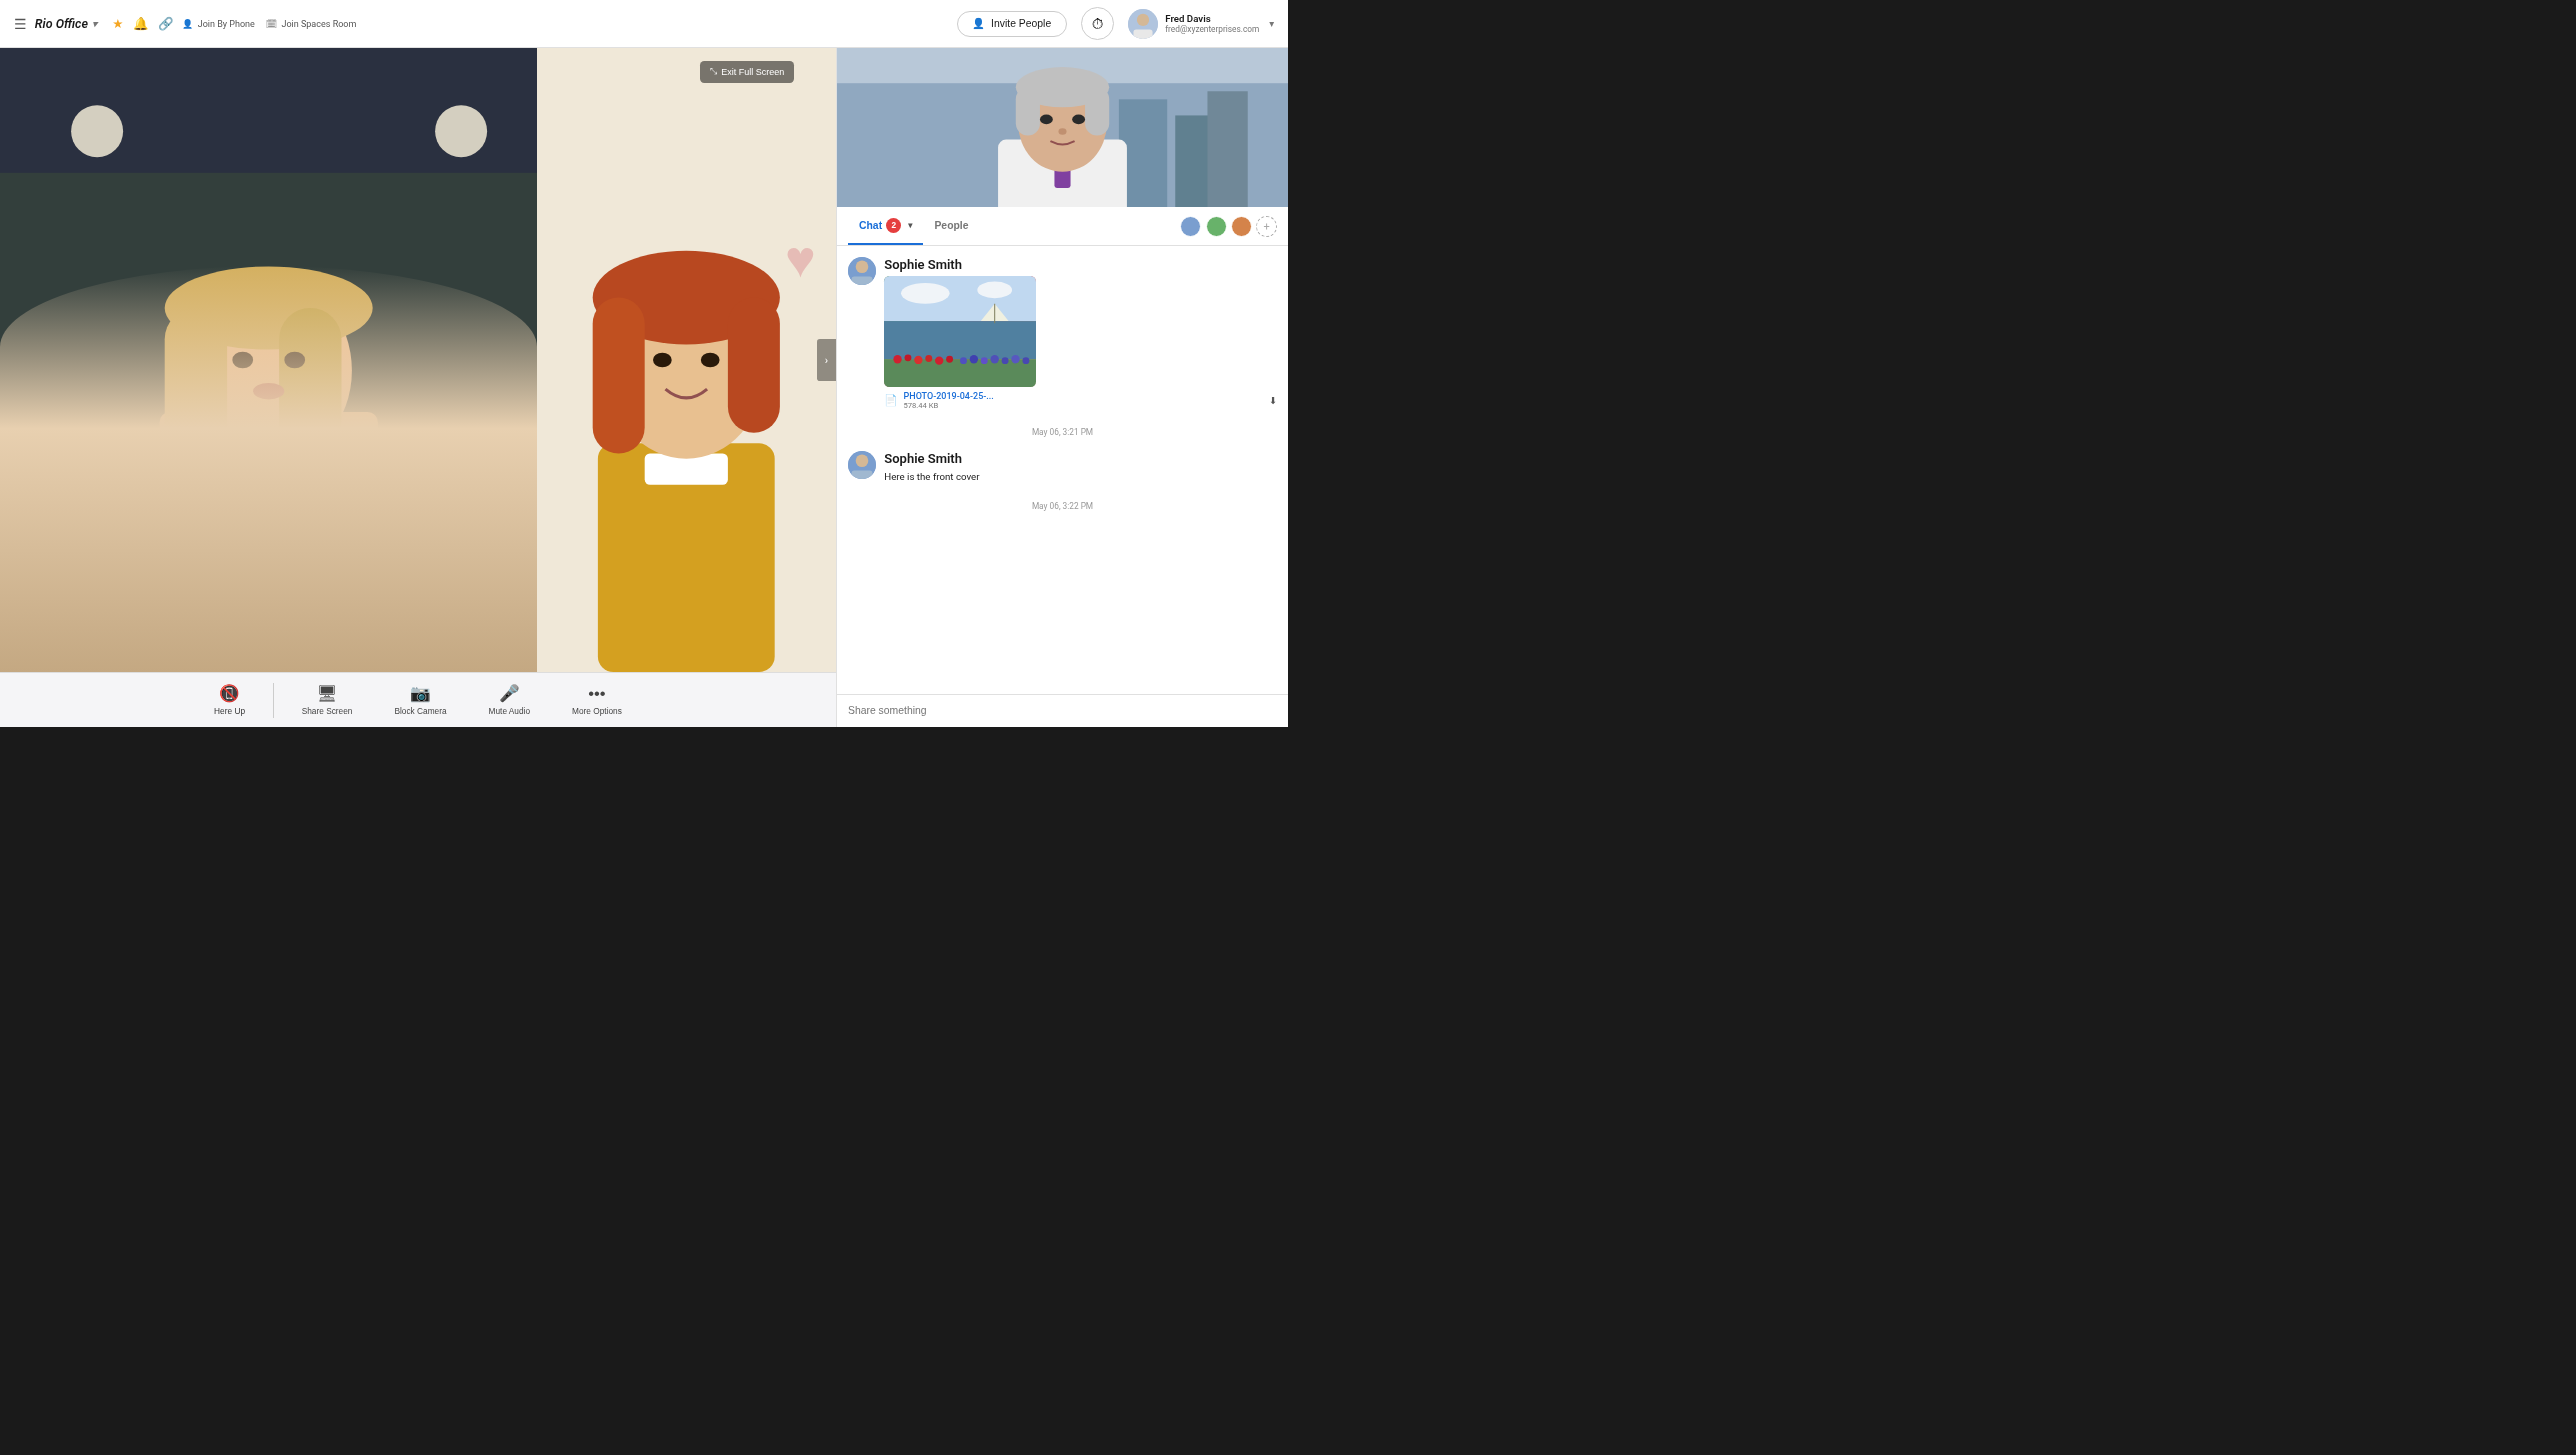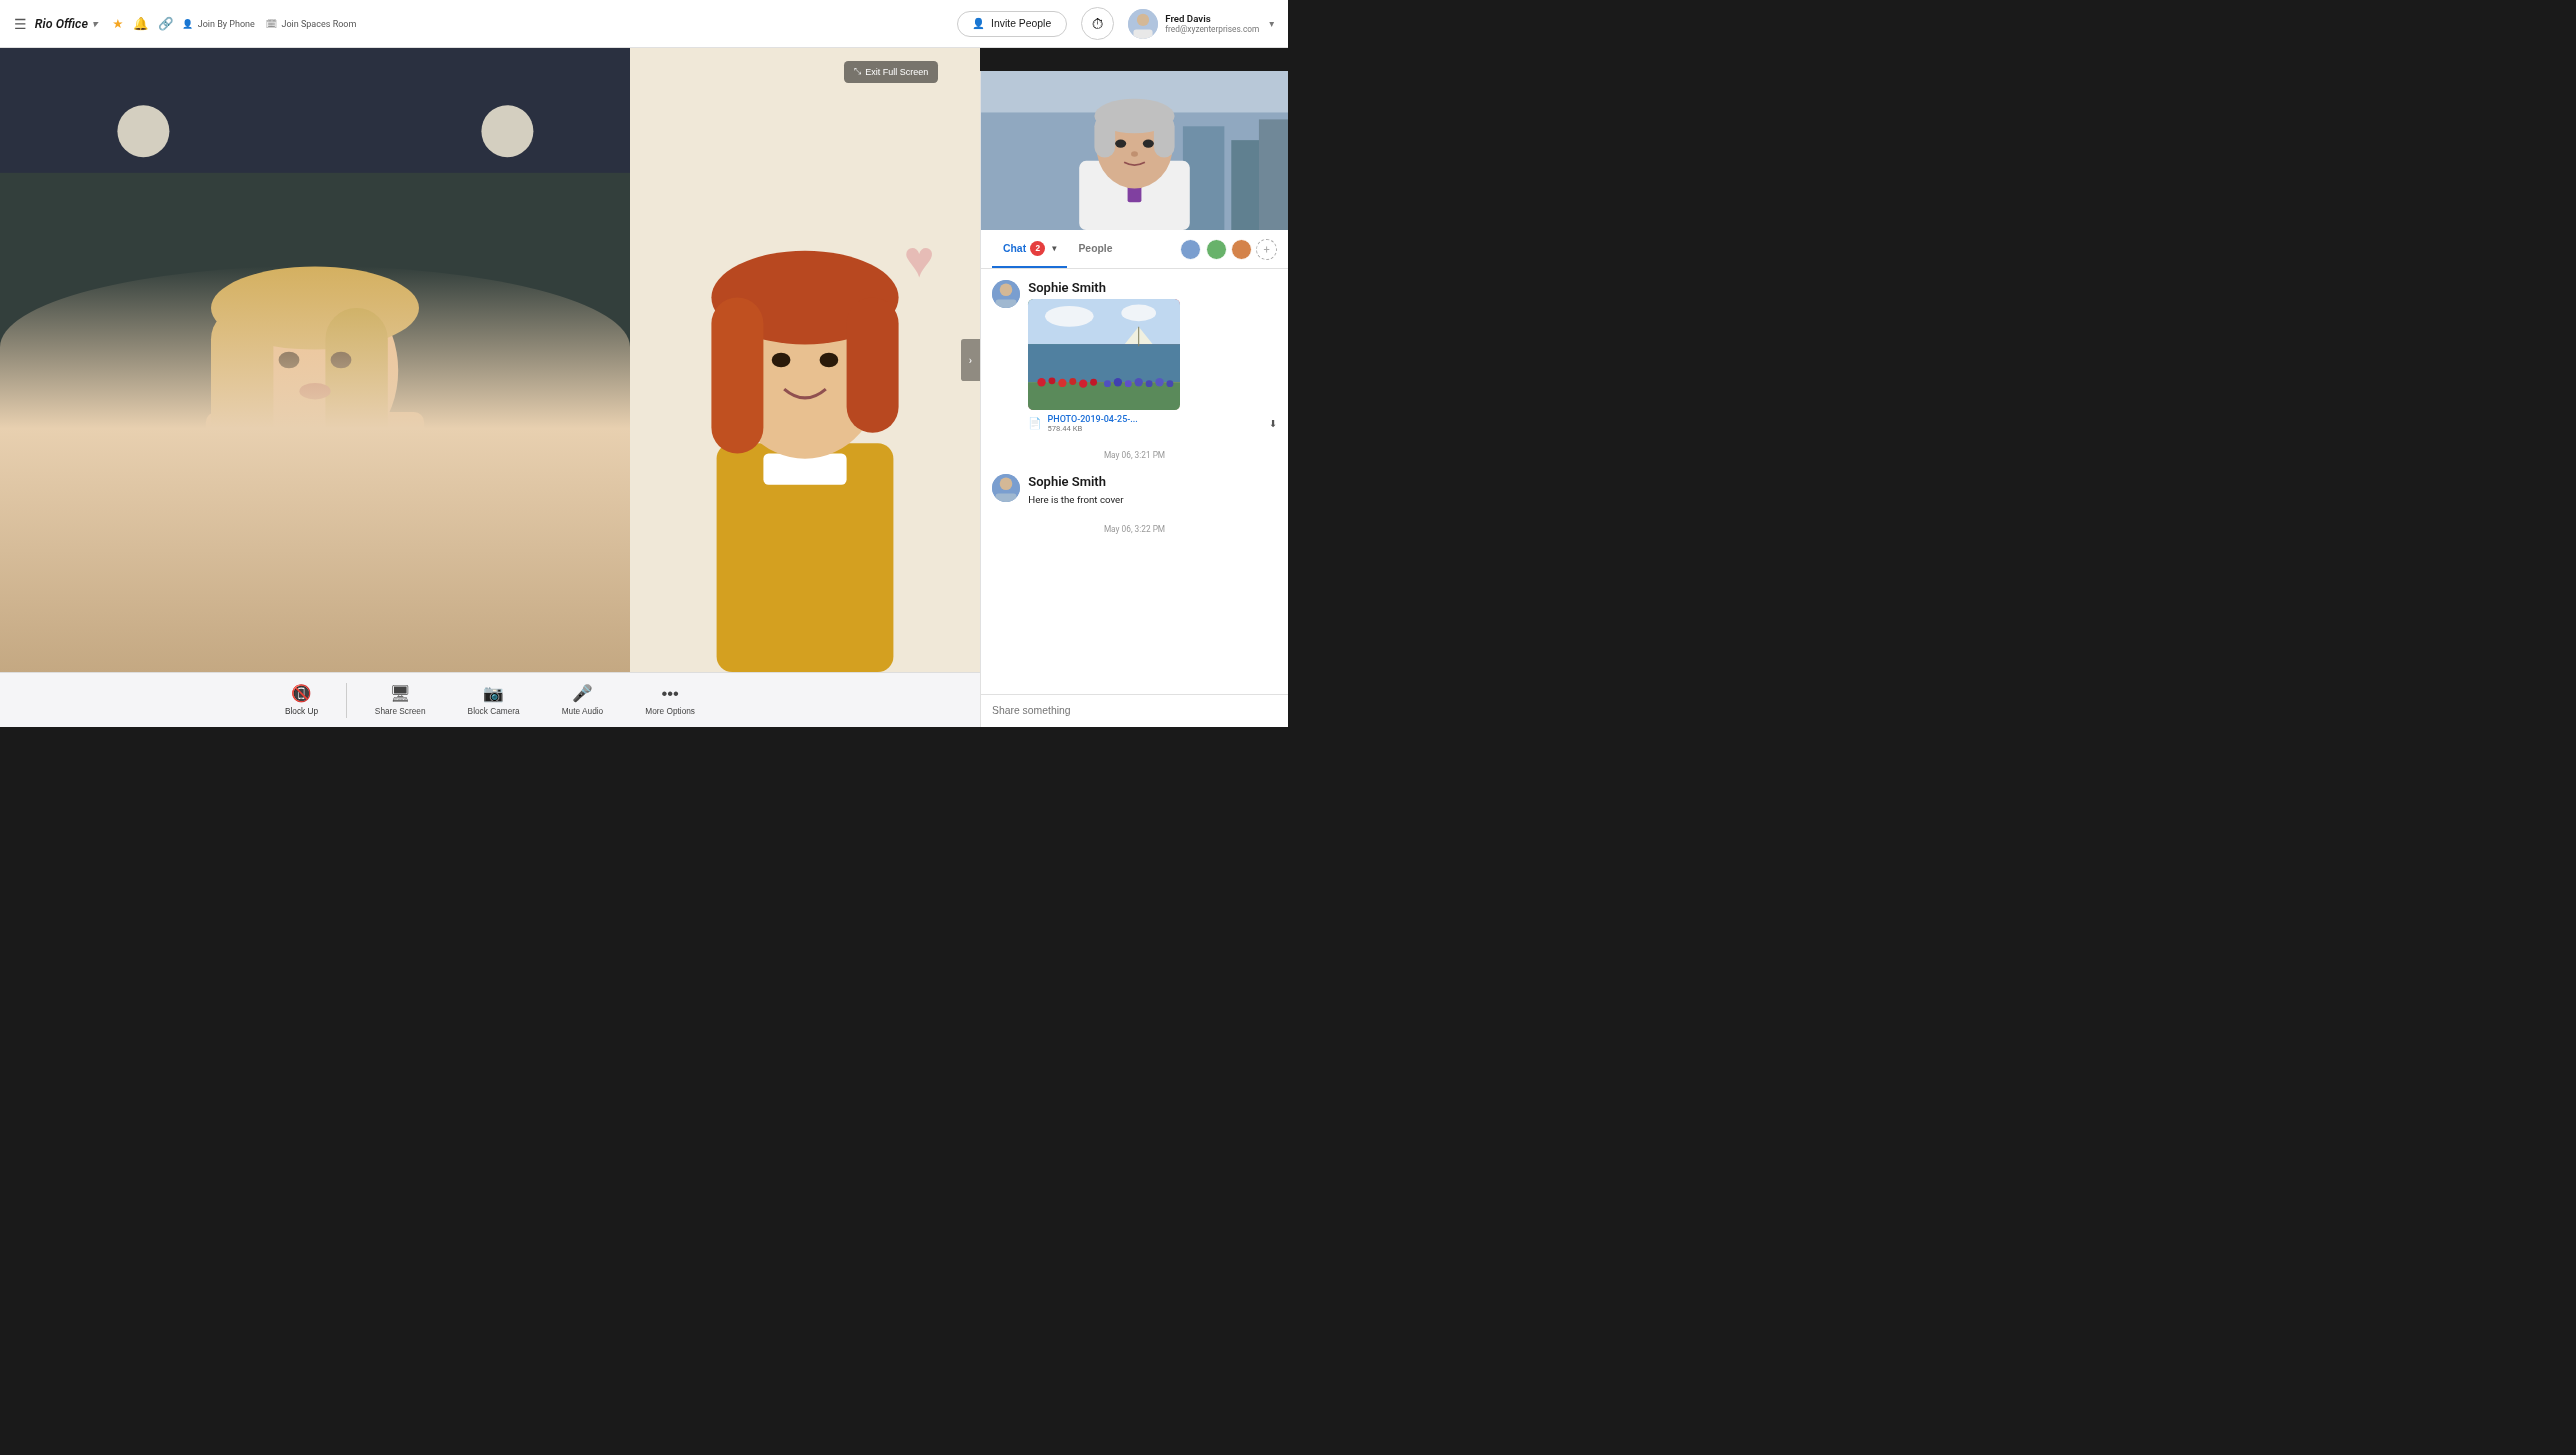--- a/index.html
+++ b/index.html
@@ -275,27 +275,26 @@
     }
     .control-divider {
       width: 0.7px;
       height: 35px;
       background: #ccc;
       margin: 0 7px;
     }
 
     
     .right-panel {
-      width: 308px;
+      width: 452px;
       background: #fff;
       display: flex;
       flex-direction: column;
       border-left: 0.7px solid #e0e0e0;
       flex-shrink: 0;
-      margin-top: 23px;
     }
 
     
     .video-thumb {
       width: 100%;
       height: 159px;
       background: linear-gradient(135deg, #b0c4d8 0%, #8ab0c8 40%, #6090b0 100%);
       position: relative;
       overflow: hidden;
       flex-shrink: 0;
@@ -599,21 +598,21 @@
           </div>
         </div>
       </div>
 
       <div class="collapse-arrow">›</div>
     </div>
 
     <div class="bottom-controls">
       <button class="control-btn hang-up">
         <span class="btn-icon">📵</span>
-        <span class="btn-label">Block Up</span>
+        <span class="btn-label">Here Up</span>
       </button>
       <div class="control-divider"></div>
       <button class="control-btn">
         <span class="btn-icon">🖥</span>
         <span class="btn-label">Share Screen</span>
       </button>
       <button class="control-btn">
         <span class="btn-icon">📷</span>
         <span class="btn-label">Block Camera</span>
       </button>

